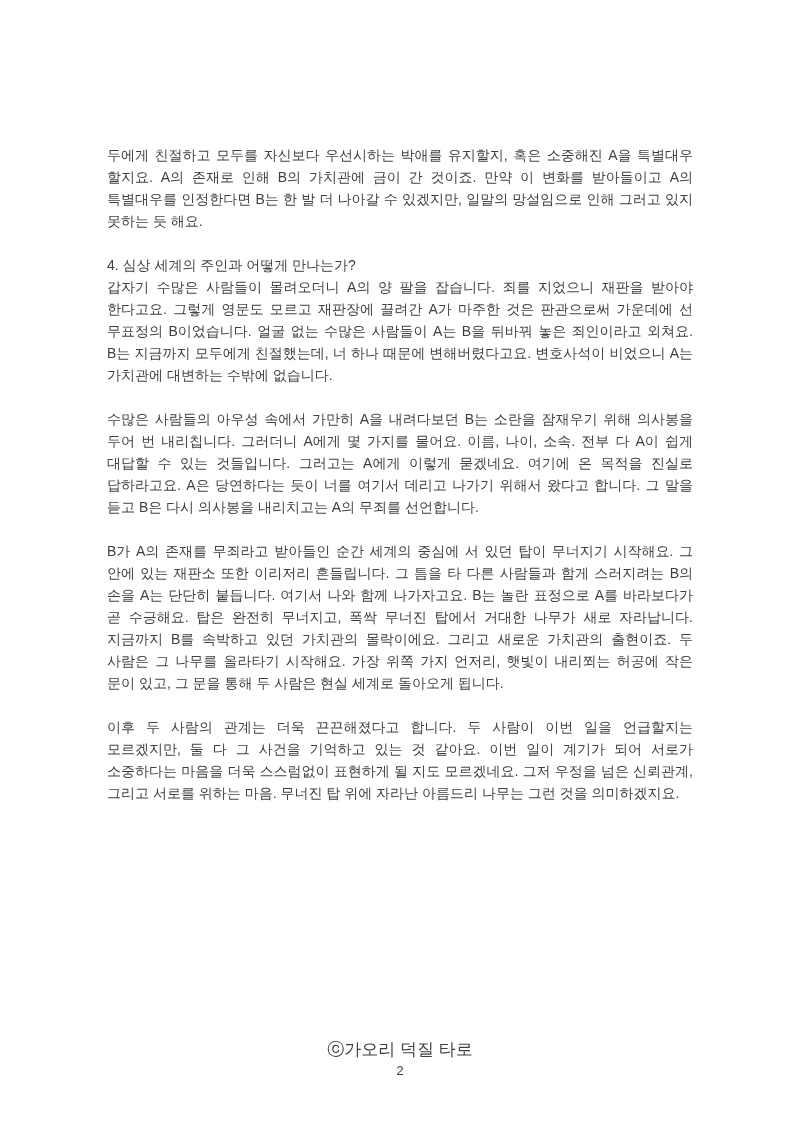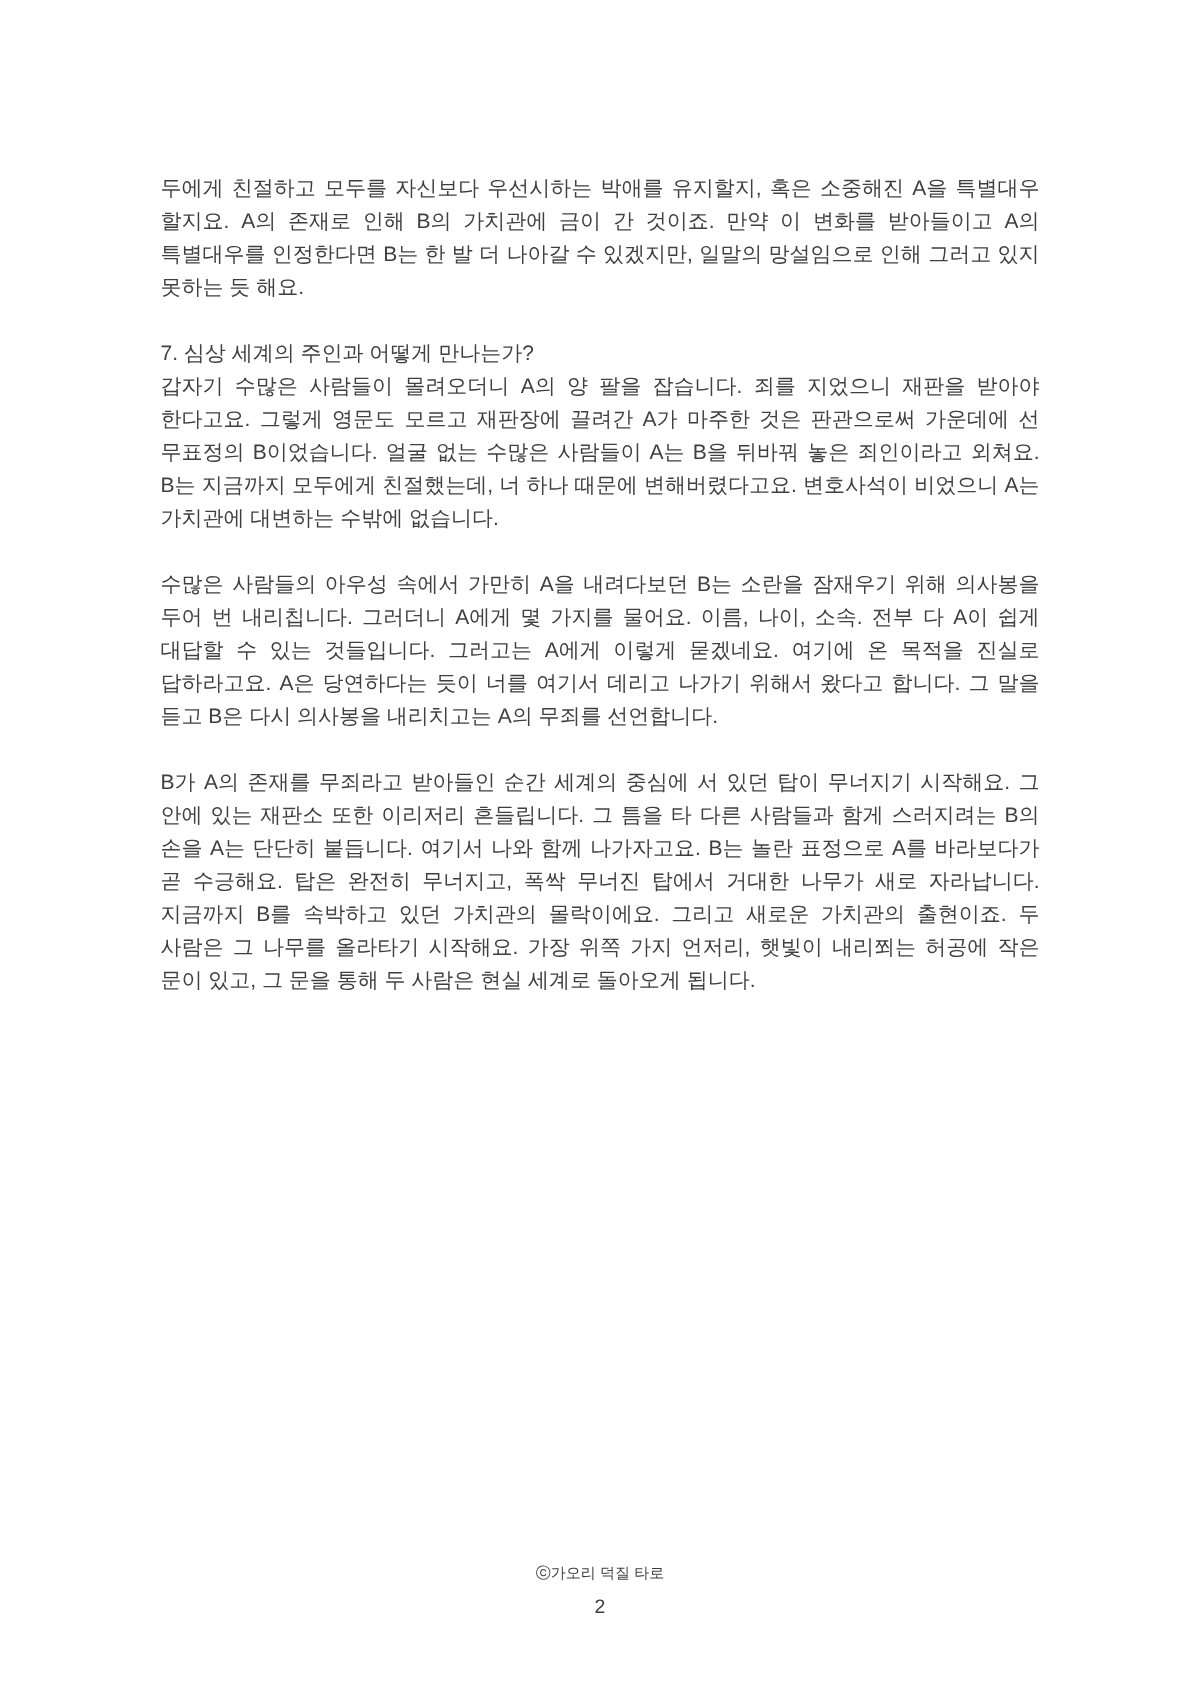--- a/index.html
+++ b/index.html
@@ -11,21 +11,21 @@
     position: relative;
     width: 800px;
     height: 1132px;
     background: #ffffff;
     overflow: hidden;
     font-family: "Liberation Sans", sans-serif;
   }
   .content {
     position: absolute;
     left: 107px;
-    top: 114px;
+    top: 144px;
     width: 586px;
     color: #3f3f3f;
     font-size: 14px;
     line-height: 22px;
     text-align: justify;
     word-break: keep-all;
   }
   .para-block {
     margin: 0 0 22px 0;
   }
@@ -39,21 +39,21 @@
   .section-body {
     margin: 0;
   }
   .footer-credit {
     position: absolute;
     left: 0;
     top: 1040px;
     width: 800px;
     text-align: center;
     color: #3f3f3f;
-    font-size: 10px;
+    font-size: 17px;
     line-height: 20px;
   }
   .page-number {
     position: absolute;
     left: 0;
     top: 1062px;
     width: 800px;
     text-align: center;
     color: #3f3f3f;
     font-size: 13px;
@@ -62,33 +62,34 @@
 </style>
 </head>
 <body>
 
 <div class="page">
   <div class="content">
 
     <p class="para-block">두에게 친절하고 모두를 자신보다 우선시하는 박애를 유지할지, 혹은 소중해진 A을 특별대우 할지요. A의 존재로 인해 B의 가치관에 금이 간 것이죠. 만약 이 변화를 받아들이고 A의 특별대우를 인정한다면 B는 한 발 더 나아갈 수 있겠지만, 일말의 망설임으로 인해 그러고 있지 못하는 듯 해요.</p>
 
     <div class="para-block">
-      <h2 class="section-heading">7. 심상 세계의 주인과 어떻게 만나는가?</h2>
+      <h2 class="section-heading">4. 심상 세계의 주인과 어떻게 만나는가?</h2>
       <p class="section-body">갑자기 수많은 사람들이 몰려오더니 A의 양 팔을 잡습니다. 죄를 지었으니 재판을 받아야 한다고요. 그렇게 영문도 모르고 재판장에 끌려간 A가 마주한 것은 판관으로써 가운데에 선 무표정의 B이었습니다. 얼굴 없는 수많은 사람들이 A는 B을 뒤바꿔 놓은 죄인이라고 외쳐요. B는 지금까지 모두에게 친절했는데, 너 하나 때문에 변해버렸다고요. 변호사석이 비었으니 A는 가치관에 대변하는 수밖에 없습니다.</p>
     </div>
 
     <div class="para-block">
       <p class="section-body">수많은 사람들의 아우성 속에서 가만히 A을 내려다보던 B는 소란을 잠재우기 위해 의사봉을 두어 번 내리칩니다. 그러더니 A에게 몇 가지를 물어요. 이름, 나이, 소속. 전부 다 A이 쉽게 대답할 수 있는 것들입니다. 그러고는 A에게 이렇게 묻겠네요. 여기에 온 목적을 진실로 답하라고요. A은 당연하다는 듯이 너를 여기서 데리고 나가기 위해서 왔다고 합니다. 그 말을 듣고 B은 다시 의사봉을 내리치고는 A의 무죄를 선언합니다.</p>
     </div>
 
     <div class="para-block">
       <p class="section-body">B가 A의 존재를 무죄라고 받아들인 순간 세계의 중심에 서 있던 탑이 무너지기 시작해요. 그 안에 있는 재판소 또한 이리저리 흔들립니다. 그 틈을 타 다른 사람들과 함게 스러지려는 B의 손을 A는 단단히 붙듭니다. 여기서 나와 함께 나가자고요. B는 놀란 표정으로 A를 바라보다가 곧 수긍해요. 탑은 완전히 무너지고, 폭싹 무너진 탑에서 거대한 나무가 새로 자라납니다. 지금까지 B를 속박하고 있던 가치관의 몰락이에요. 그리고 새로운 가치관의 출현이죠. 두 사람은 그 나무를 올라타기 시작해요. 가장 위쪽 가지 언저리, 햇빛이 내리쬐는 허공에 작은 문이 있고, 그 문을 통해 두 사람은 현실 세계로 돌아오게 됩니다.</p>
     </div>
 
     <div class="para-block">
+      <p class="section-body">이후 두 사람의 관계는 더욱 끈끈해졌다고 합니다. 두 사람이 이번 일을 언급할지는 모르겠지만, 둘 다 그 사건을 기억하고 있는 것 같아요. 이번 일이 계기가 되어 서로가 소중하다는 마음을 더욱 스스럼없이 표현하게 될 지도 모르겠네요. 그저 우정을 넘은 신뢰관계, 그리고 서로를 위하는 마음. 무너진 탑 위에 자라난 아름드리 나무는 그런 것을 의미하겠지요.</p>
     </div>
 
   </div>
 
   <div class="footer-credit">ⓒ가오리 덕질 타로</div>
 
   <div class="page-number">2</div>
 </div>
 
 </body></html>

